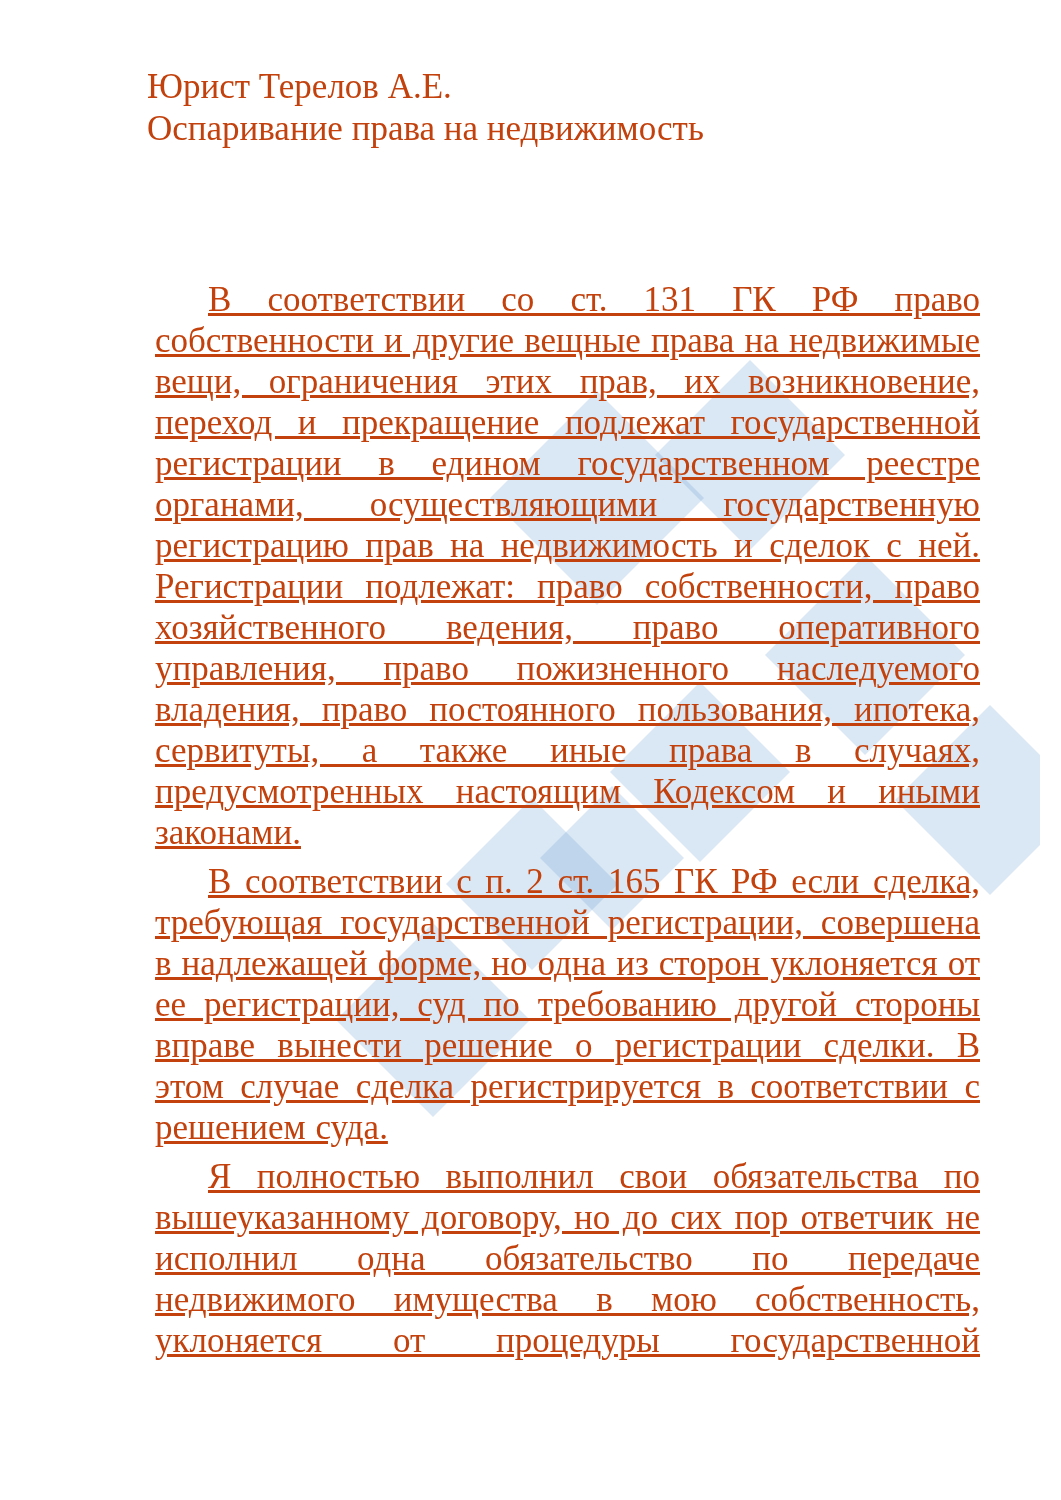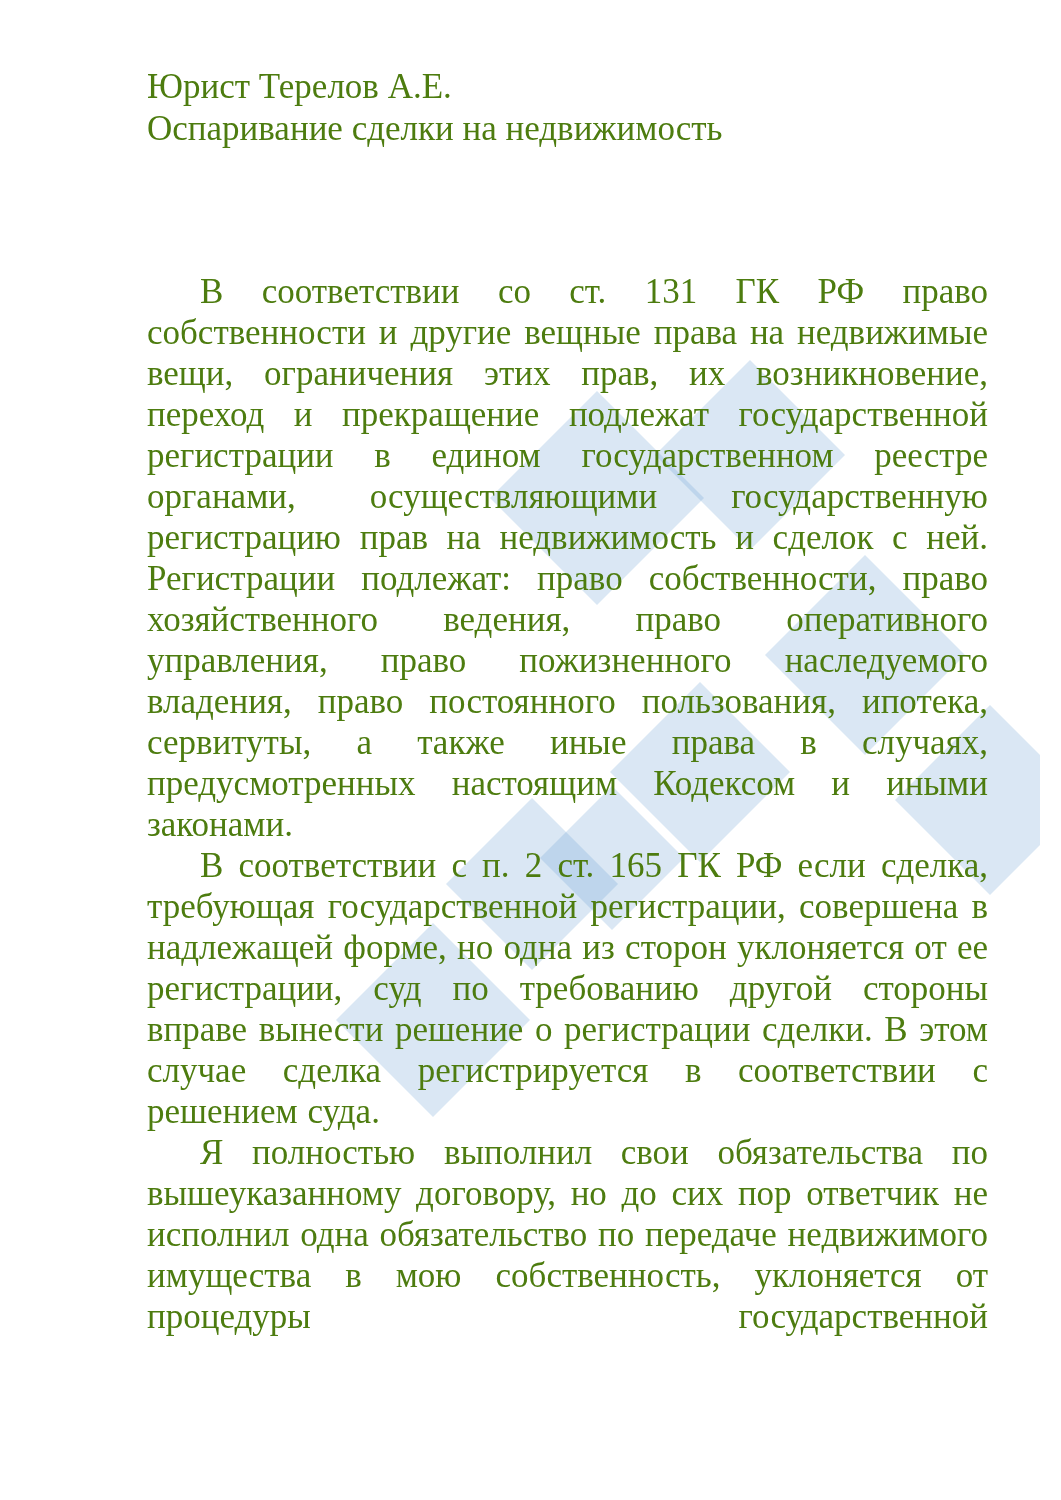--- a/index.html
+++ b/index.html
@@ -7,21 +7,21 @@
     padding: 0;
     background: #ffffff;
   }
   .page {
     position: relative;
     width: 1040px;
     height: 1500px;
     background: #ffffff;
     overflow: hidden;
     font-family: "Liberation Serif", "DejaVu Serif", serif;
-    color: #4d7c0f;
+    color: #c2410c;
   }
   .watermark {
     position: absolute;
     left: 0;
     top: 0;
     width: 100%;
     height: 100%;
     pointer-events: none;
   }
   .wm-diamond {
@@ -41,24 +41,25 @@
   .doc-body {
     position: absolute;
     left: 147px;
     top: 271px;
     width: 841px;
     font-size: 35px;
     line-height: 41px;
     text-align: justify;
   }
   .doc-body p {
-    margin: 0;
+    margin: 8px;
     padding: 0;
     text-indent: 53px;
     word-spacing: 1px;
+    text-decoration: underline;
   }
   .doc-body p.last-line-justified {
     text-align-last: justify;
   }
 </style>
 </head>
 <body>
 
 <div class="page">
 
@@ -68,21 +69,21 @@
       <div class="wm-diamond" style="left: 765px; top: 555px; width: 200px; height: 200px;"></div>
       <div class="wm-diamond" style="left: 895px; top: 705px; width: 190px; height: 190px;"></div>
       <div class="wm-diamond" style="left: 610px; top: 682px; width: 180px; height: 180px;"></div>
       <div class="wm-diamond" style="left: 540px; top: 786px; width: 144px; height: 144px;"></div>
       <div class="wm-diamond" style="left: 446px; top: 798px; width: 172px; height: 172px;"></div>
       <div class="wm-diamond" style="left: 336px; top: 923px; width: 194px; height: 194px;"></div>
     </div>
 
   <div class="doc-header">
     <div>Юрист Терелов А.Е.</div>
-    <div>Оспаривание сделки на недвижимость</div>
+    <div>Оспаривание права на недвижимость</div>
   </div>
 
   <div class="doc-body">
     <p>В соответствии со ст. 131 ГК РФ право собственности и другие вещные права на недвижимые вещи, ограничения этих прав, их возникновение, переход и прекращение подлежат государственной регистрации в едином государственном реестре органами, осуществляющими государственную регистрацию прав на недвижимость и сделок с ней. Регистрации подлежат: право собственности, право хозяйственного ведения, право оперативного управления, право пожизненного наследуемого владения, право постоянного пользования, ипотека, сервитуты, а также иные права в случаях, предусмотренных настоящим Кодексом и иными законами.</p>
     <p>В соответствии с п. 2 ст. 165 ГК РФ если сделка, требующая государственной регистрации, совершена в надлежащей форме, но одна из сторон уклоняется от ее регистрации, суд по требованию другой стороны вправе вынести решение о регистрации сделки. В этом случае сделка регистрируется в соответствии с решением суда.</p>
     <p class="last-line-justified">Я полностью выполнил свои обязательства по вышеуказанному договору, но до сих пор ответчик не исполнил одна обязательство по передаче недвижимого имущества в мою собственность, уклоняется от процедуры государственной</p>
   </div>
 
 </div>
 

